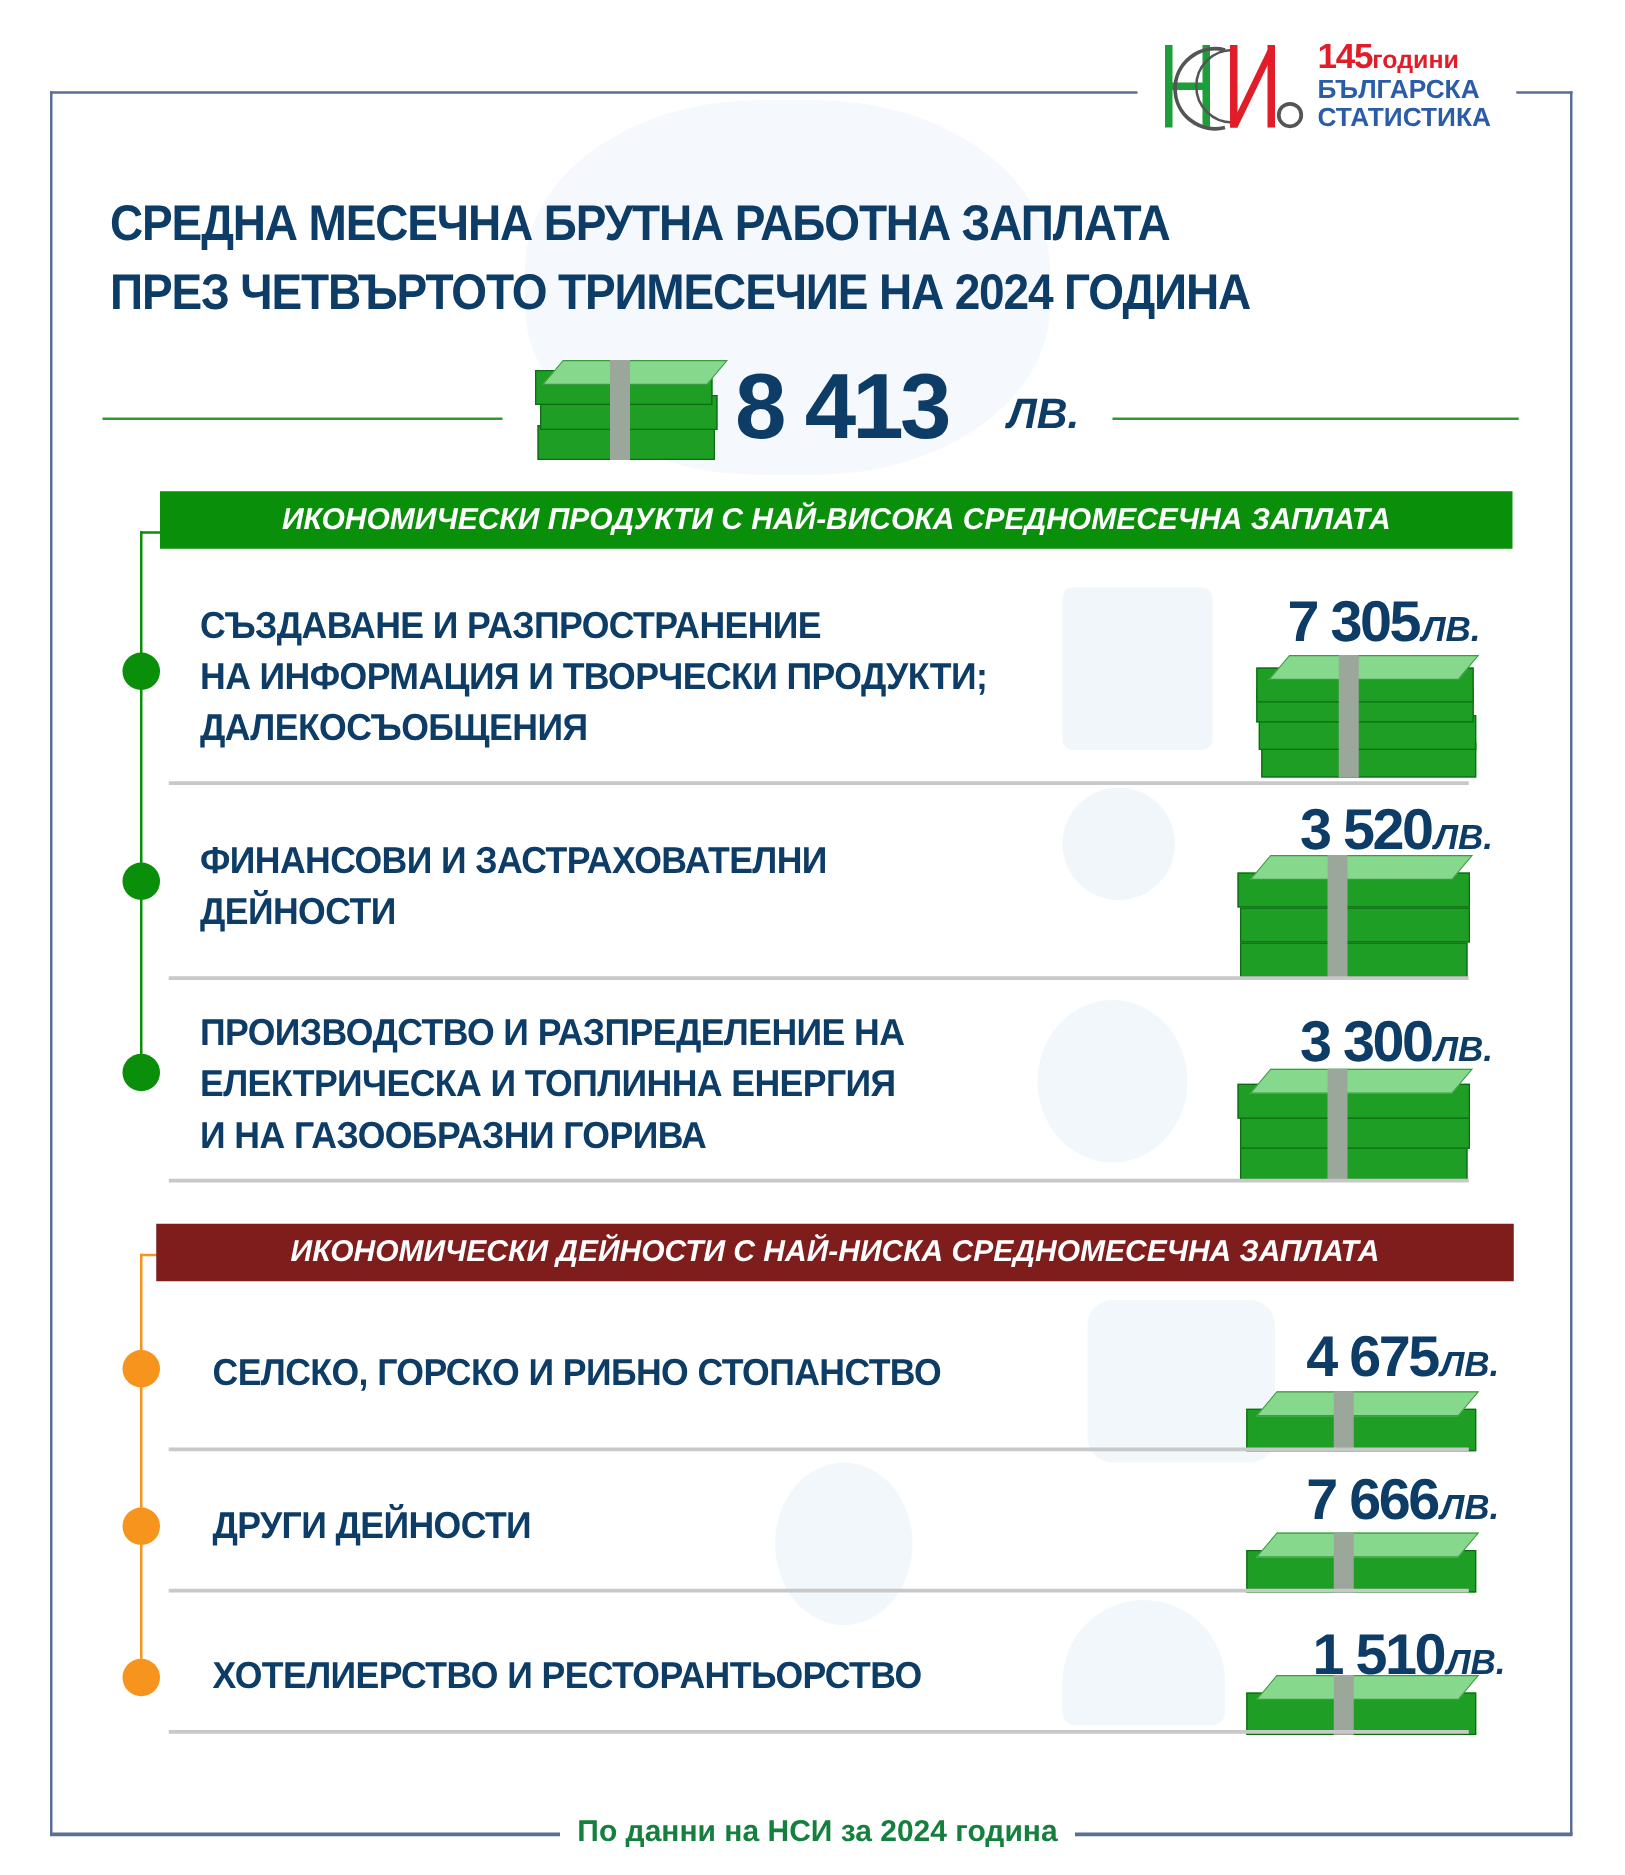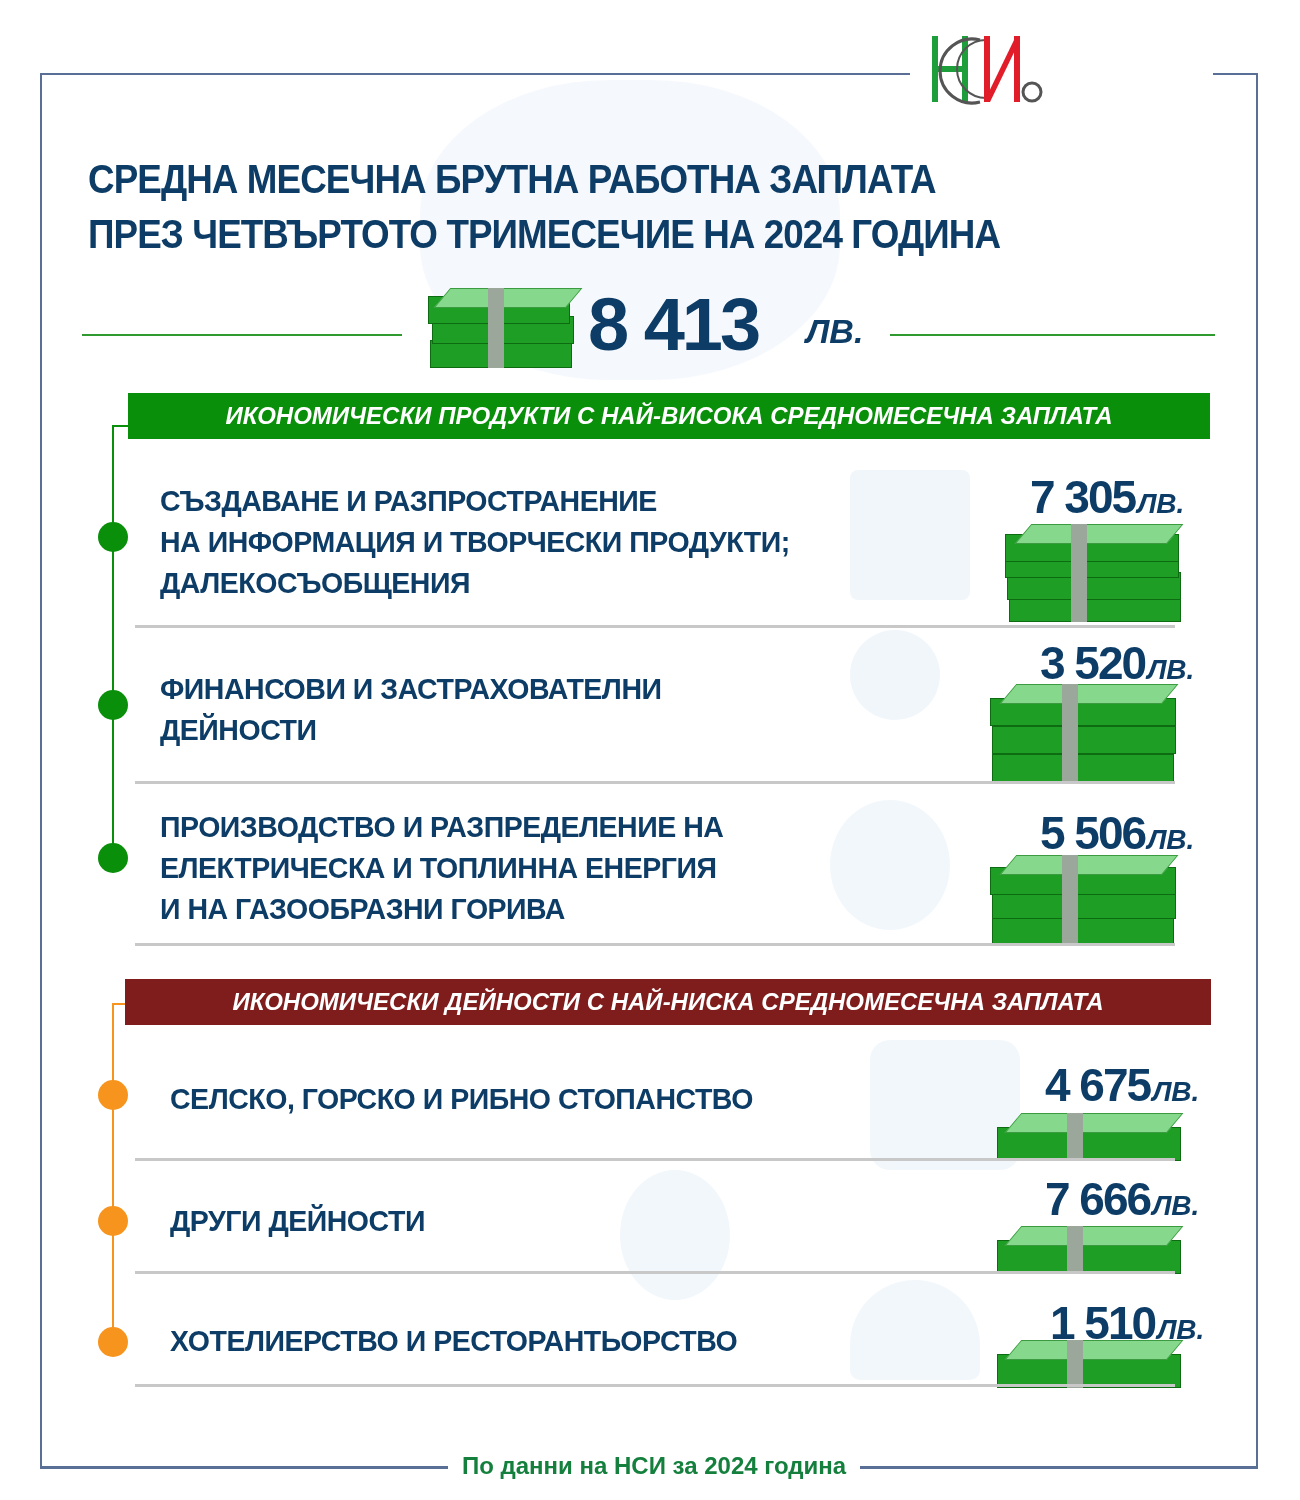--- a/index.html
+++ b/index.html
@@ -80,20 +80,25 @@
       <rect x="34" y="8" width="6" height="66" fill="#1e9e3a"></rect>
       <rect x="4" y="38" width="36" height="6" fill="#1e9e3a"></rect>
       <path d="M52 12 A32 32 0 1 0 52 74" fill="none" stroke="#555" stroke-width="3"></path>
       <path d="M58 12 A26 26 0 1 0 58 70" fill="none" stroke="#555" stroke-width="2"></path>
       <rect x="56" y="8" width="6" height="66" fill="#e11d2a"></rect>
       <rect x="86" y="8" width="6" height="66" fill="#e11d2a"></rect>
       <polygon points="56,74 62,74 92,12 86,12" fill="#e11d2a"></polygon>
       <circle cx="104" cy="64" r="9" fill="none" stroke="#555" stroke-width="3"></circle>
     </svg>
   </div>
+  <div class="logo-text">
+    <div class="logo-years"><span>145</span><small>години</small></div>
+    <div class="logo-line">БЪЛГАРСКА</div>
+    <div class="logo-line">СТАТИСТИКА</div>
+  </div>
 </div>
 
 <div class="title">
   <div>СРЕДНА МЕСЕЧНА БРУТНА РАБОТНА ЗАПЛАТА</div>
   <div>ПРЕЗ ЧЕТВЪРТОТО ТРИМЕСЕЧИЕ НА 2024 ГОДИНА</div>
 </div>
 
 <div class="total-line-left"></div>
 <div class="total-line-right"></div>
 <div class="money" style="left:428px;top:288px;width:150px;height:80px;">
@@ -141,21 +146,21 @@
   <div class="band" style="left:72px;top:0px;height:98px;"></div>
 </div>
 <div class="row-divider" style="top:781px;"></div>
 
 <div class="dot dot-green" style="top:843px;"></div>
 <div class="row-label" style="top:806px;">
   <div>ПРОИЗВОДСТВО И РАЗПРЕДЕЛЕНИЕ НА</div>
   <div>ЕЛЕКТРИЧЕСКА И ТОПЛИННА ЕНЕРГИЯ</div>
   <div>И НА ГАЗООБРАЗНИ ГОРИВА</div>
 </div>
-<div class="row-value" style="left:1040px;top:806px;"><span>5 506</span><span class="unit">ЛВ.</span></div>
+<div class="row-value" style="left:1040px;top:806px;"><span>3 300</span><span class="unit">ЛВ.</span></div>
 <div class="money" style="left:990px;top:855px;width:200px;height:90px;">
   <div class="bill" style="left:2px;top:62px;width:180px;"></div>
   <div class="bill" style="left:2px;top:36px;width:182px;"></div>
   <div class="bill" style="left:0px;top:12px;width:184px;"></div>
   <div class="bill-top" style="left:18px;top:0px;width:160px;"></div>
   <div class="band" style="left:72px;top:0px;height:90px;"></div>
 </div>
 <div class="row-divider" style="top:943px;"></div>
 
 <div class="timeline-low"></div>

